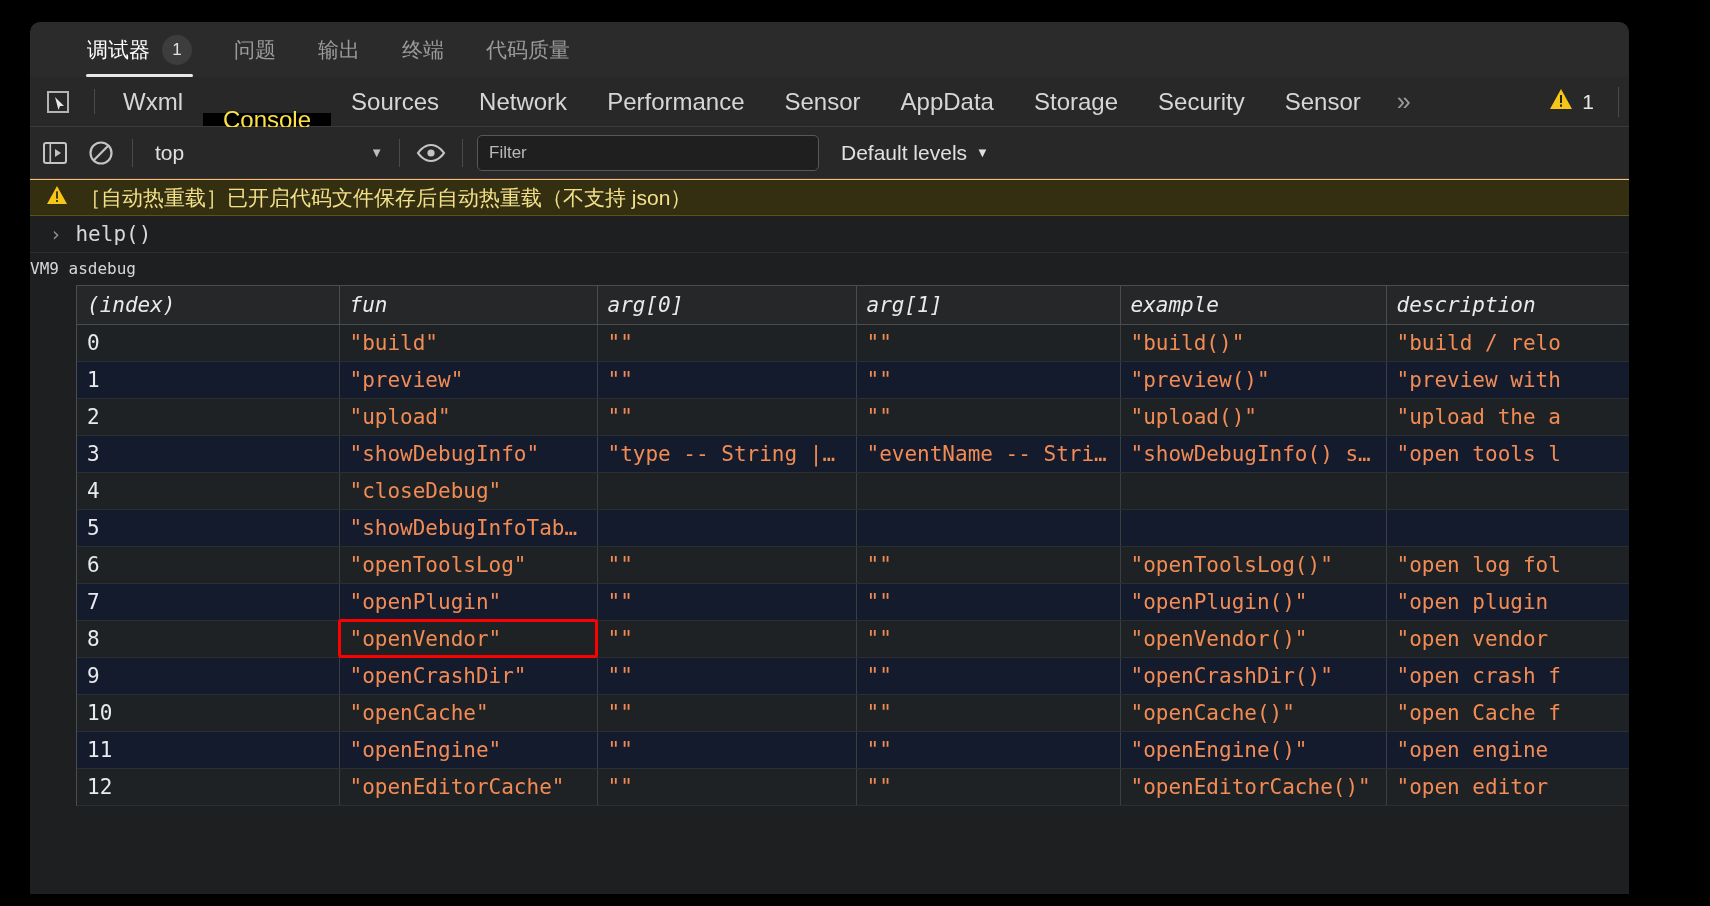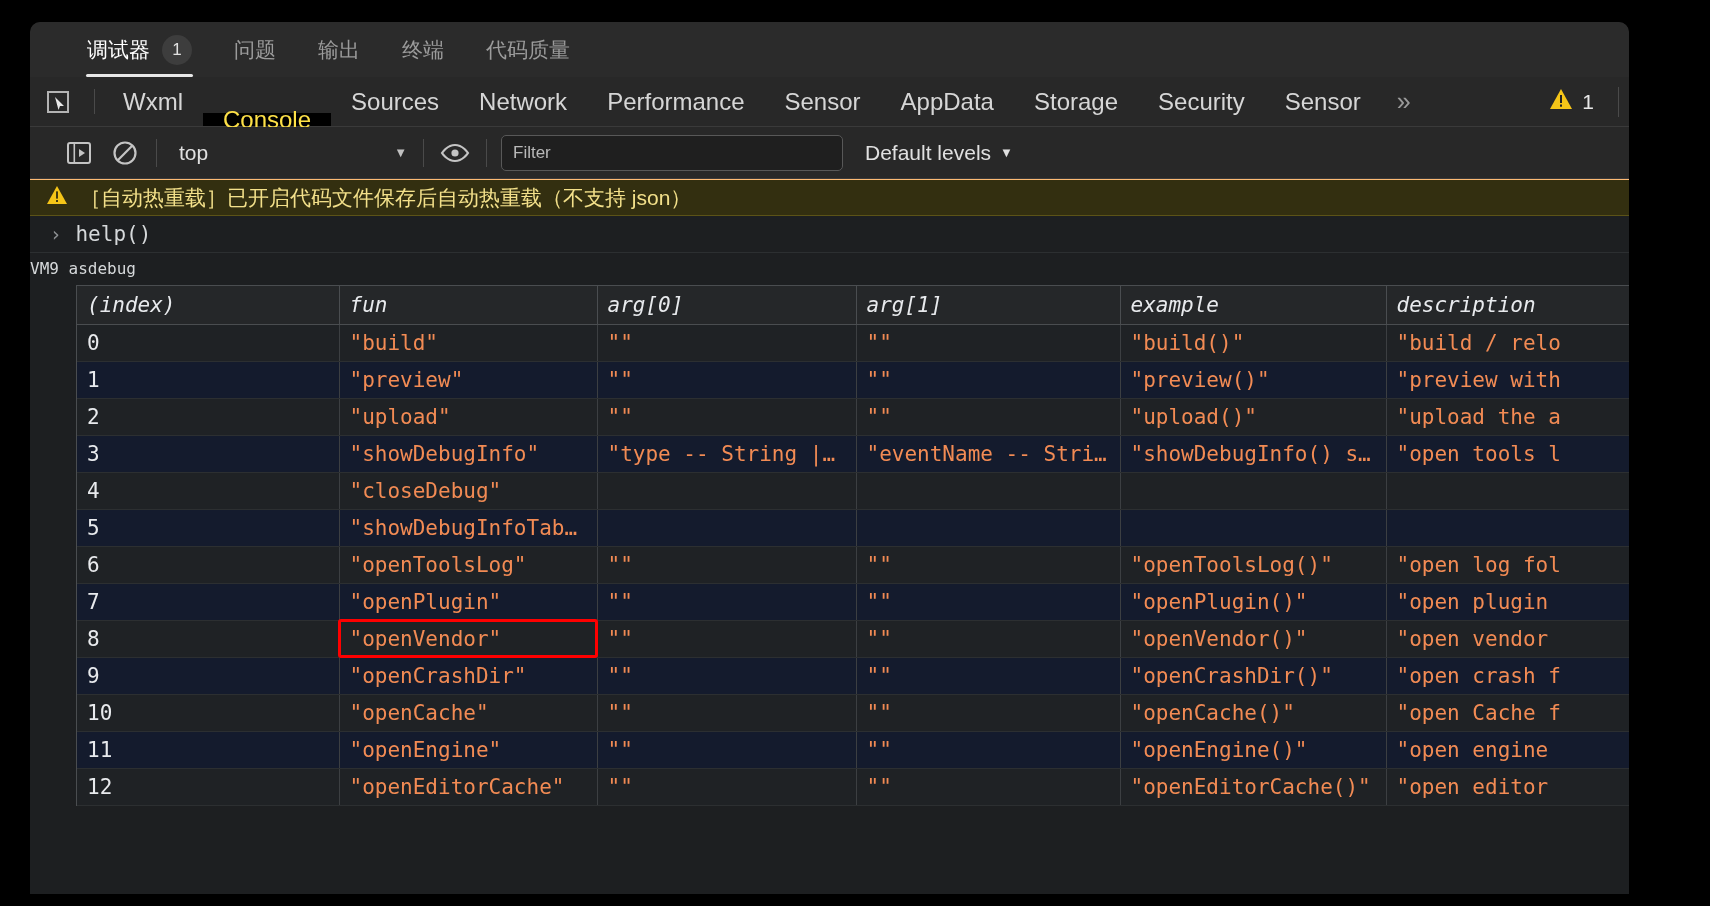--- a/index.html
+++ b/index.html
@@ -111,21 +111,21 @@
   }
   .dt-vsep { width: 1px; height: 30px; background: #4a4a4a; margin-left: 14px; }
 
   
   .console-toolbar {
     height: 52px;
     background: #282828;
     display: flex;
     align-items: center;
     gap: 0;
-    padding: 0 26px;
+    padding: 0 2px;
     border-bottom: 1px solid #3a3a3a;
     flex: 0 0 auto;
   }
   .tb-icon {
     width: 46px; height: 46px;
     display: flex; align-items: center; justify-content: center;
     color: #c4c4c4;
   }
   .ctx-select {
     display: flex; align-items: center;

